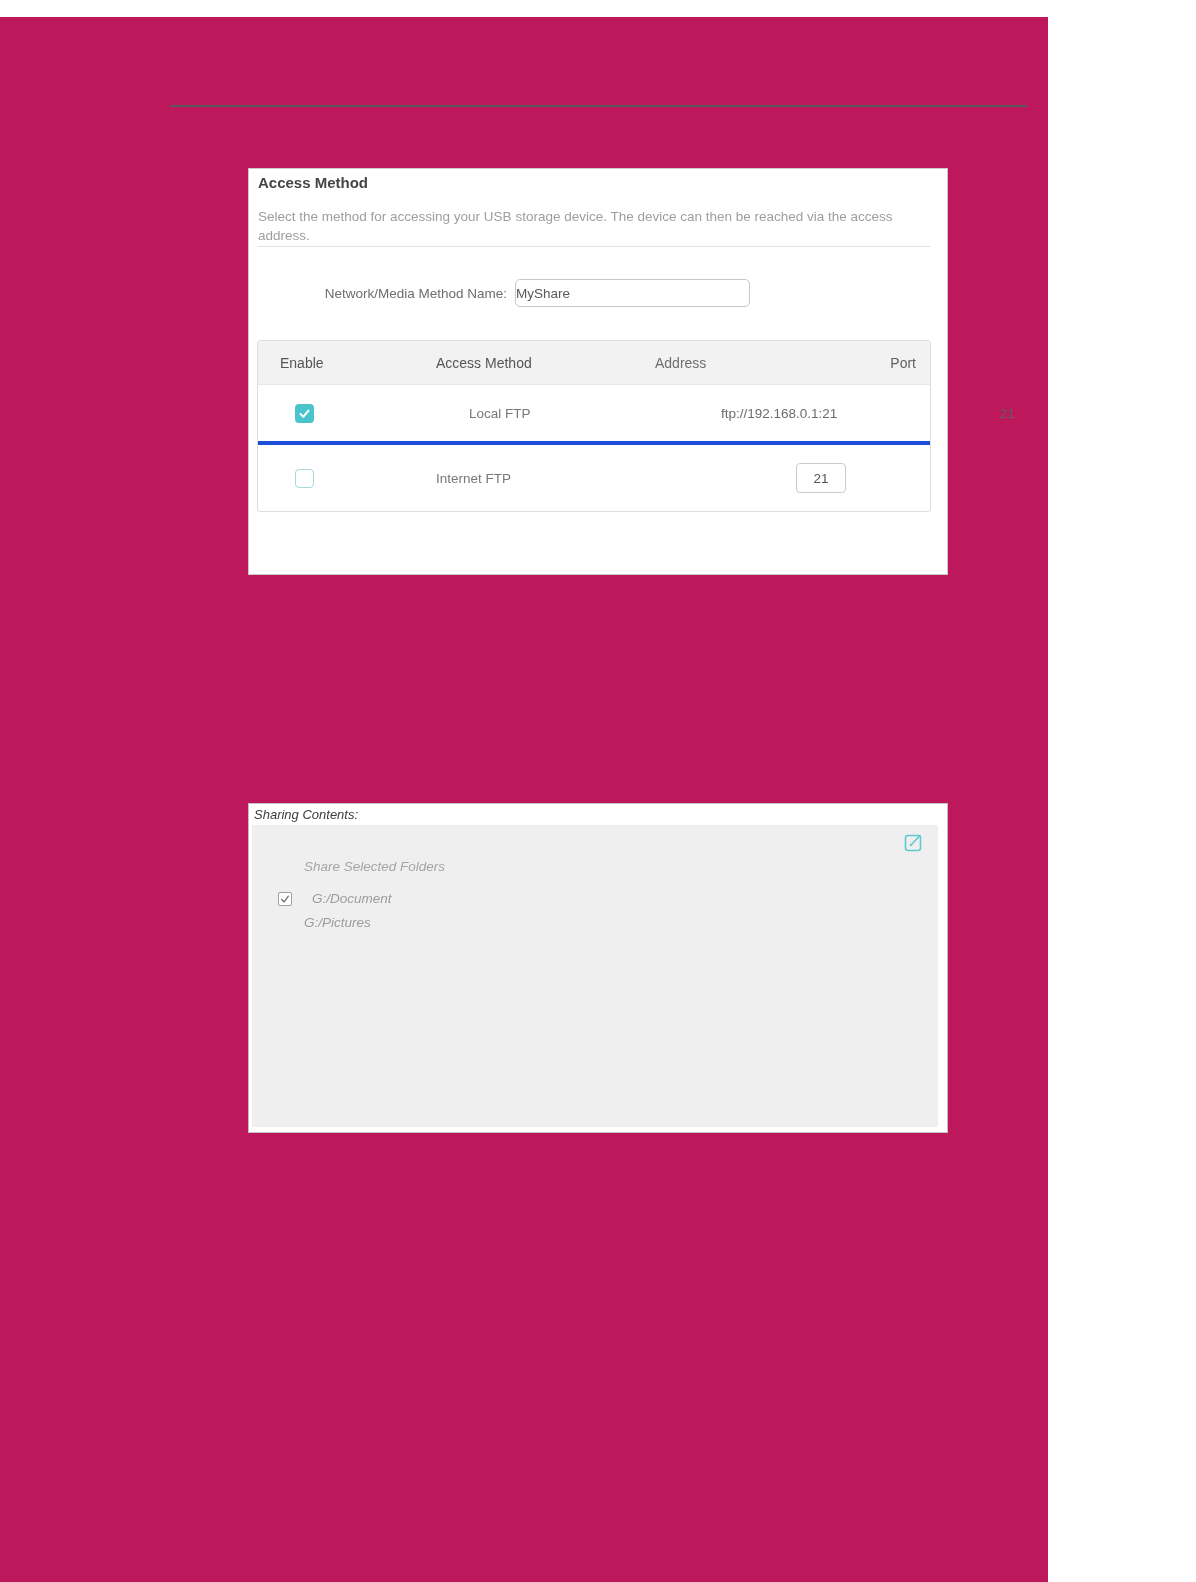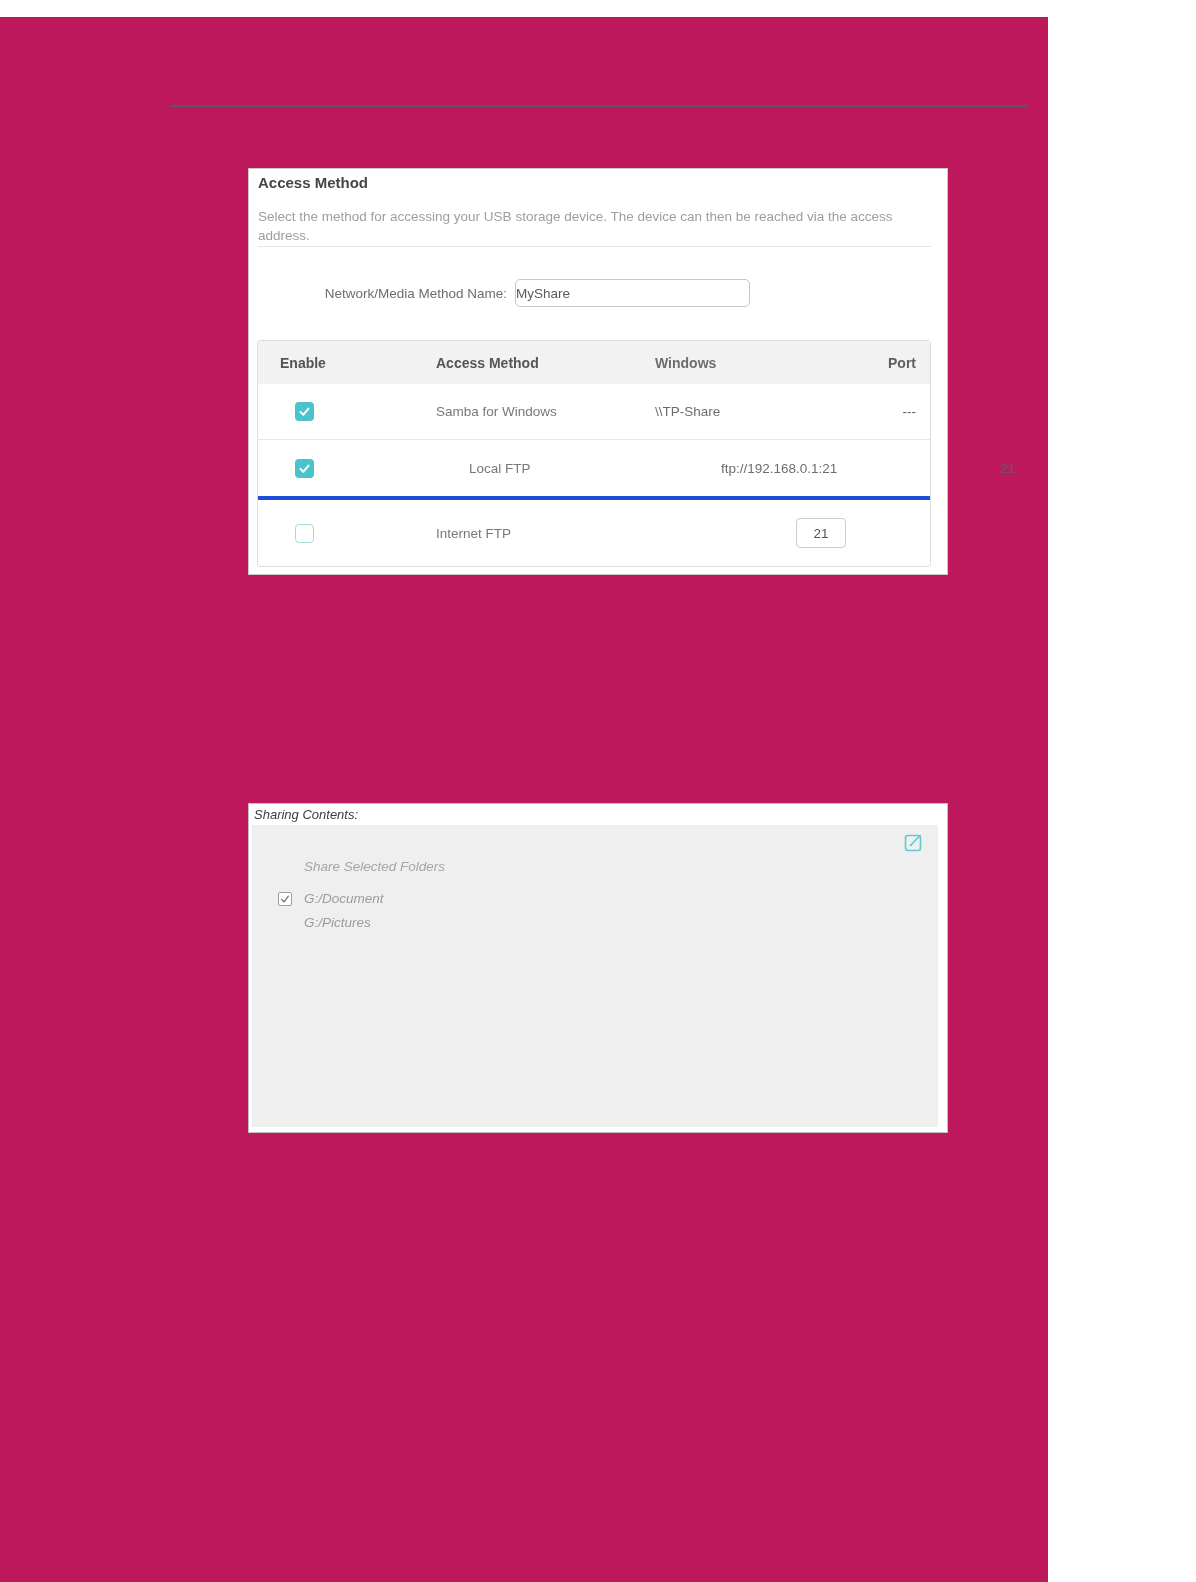--- a/index.html
+++ b/index.html
@@ -18,21 +18,21 @@
   .srv-row{position:absolute;left:0;top:110px;width:100%;height:30px;}
   .srv-label{position:absolute;left:0;top:0;width:258px;text-align:right;line-height:30px;
     font-size:13.5px;color:#6d6d6d;}
   .srv-input{position:absolute;left:266px;top:0;width:233px;height:26px;border:1px solid #c7c7c7;
     border-radius:5px;font-size:13.5px;color:#5a5a5a;padding:0 0 0 0;outline:none;
     font-family:"Liberation Sans","DejaVu Sans",sans-serif;background:#fff;}
 
   .am-table{position:absolute;left:8px;top:171px;width:674px;border:1px solid #dedede;
     border-radius:3px;box-sizing:border-box;background:#fff;}
   .t-row{display:grid;grid-template-columns:178px 219px 200px 77px;align-items:center;box-sizing:border-box;}
-  .t-head{height:43px;background:#f2f2f2;font-weight:bold;color:#555;font-size:14px;}
+  .t-head{height:43px;background:#f2f2f2;font-weight:normal;color:#555;font-size:14px;}
   .t-head .c1{padding-left:22px;}
   .t-r1{height:55px;}
   .t-r2{height:57px;border-top:1px solid #e8e8e8;gap:33px;}
   .t-r3{height:70px;border-top:4px solid #1d4ed8;}
   .cell{font-size:13.5px;color:#787878;}
   .c3{color:#6d6d6d;}
   .c4{text-align:right;padding-right:16px;color:#5f5f5f;}
   .c4.with-input{padding-right:6px;}
 
   .cbx{width:19px;height:19px;margin-left:37px;border-radius:4px;box-sizing:border-box;
@@ -49,21 +49,21 @@
 
   
   .sc-panel{position:absolute;left:248px;top:786px;width:700px;height:330px;
     border:1px solid #c0c0c0;box-sizing:border-box;background:#fff;font-style:italic;}
   .sc-label{position:absolute;left:5px;top:3px;font-size:13px;color:#3c3c3c;}
   .sc-gray{position:absolute;left:3px;top:21px;width:686px;height:302px;background:#efefef;}
   .sc-mode{position:absolute;left:52px;top:34px;font-size:13.5px;color:#a5a5a5;}
   .sc-edit{position:absolute;right:14px;top:7px;width:20px;height:20px;cursor:pointer;}
 
   .sc-folder-row{position:absolute;left:26px;font-size:13.5px;color:#9c9c9c;display:flex;align-items:center;}
-  .sc-row1{top:66px;}
+  .sc-row1{top:66px;gap:8px;}
   .sc-row2{top:90px;}
   .doc-cbx{width:14px;height:14px;border:1px solid #9e9e9e;border-radius:2px;background:#fff;
     box-sizing:border-box;display:flex;align-items:center;justify-content:center;margin-right:12px;cursor:pointer;}
   .doc-cbx-spacer{width:14px;margin-right:12px;}
   .folder-name{line-height:16px;}
 </style>
 </head>
 <body>
 
 <div class="canvas">
@@ -77,36 +77,24 @@
 
     <div class="srv-row">
       <div class="srv-label">Network/Media Method Name:</div>
       <input class="srv-input" type="text" value="MyShare" style="">
     </div>
 
     <div class="am-table">
       <div class="t-row t-head">
         <div class="c1">Enable</div>
         <div class="c2">Access Method</div>
-        <div class="c3">Windows</div>
+        <div class="c3">Address</div>
         <div class="c4">Port</div>
       </div>
 
-      <div class="t-row t-r1">
-        <div class="c1">
-          <div class="cbx on">
-            <svg width="13" height="13" viewBox="0 0 16 16">
-              <polyline points="3,8.5 6.5,12 13,4.5" fill="none" stroke="#ffffff" stroke-width="2.4" stroke-linecap="round" stroke-linejoin="round"></polyline>
-            </svg>
-          </div>
-        </div>
-        <div class="c2 cell">Samba for Windows</div>
-        <div class="c3 cell">\\TP-Share</div>
-        <div class="c4 cell">---</div>
-      </div>
 
       <div class="t-row t-r2">
         <div class="c1">
           <div class="cbx on">
             <svg width="13" height="13" viewBox="0 0 16 16">
               <polyline points="3,8.5 6.5,12 13,4.5" fill="none" stroke="#ffffff" stroke-width="2.4" stroke-linecap="round" stroke-linejoin="round"></polyline>
             </svg>
           </div>
         </div>
         <div class="c2 cell">Local FTP</div>

